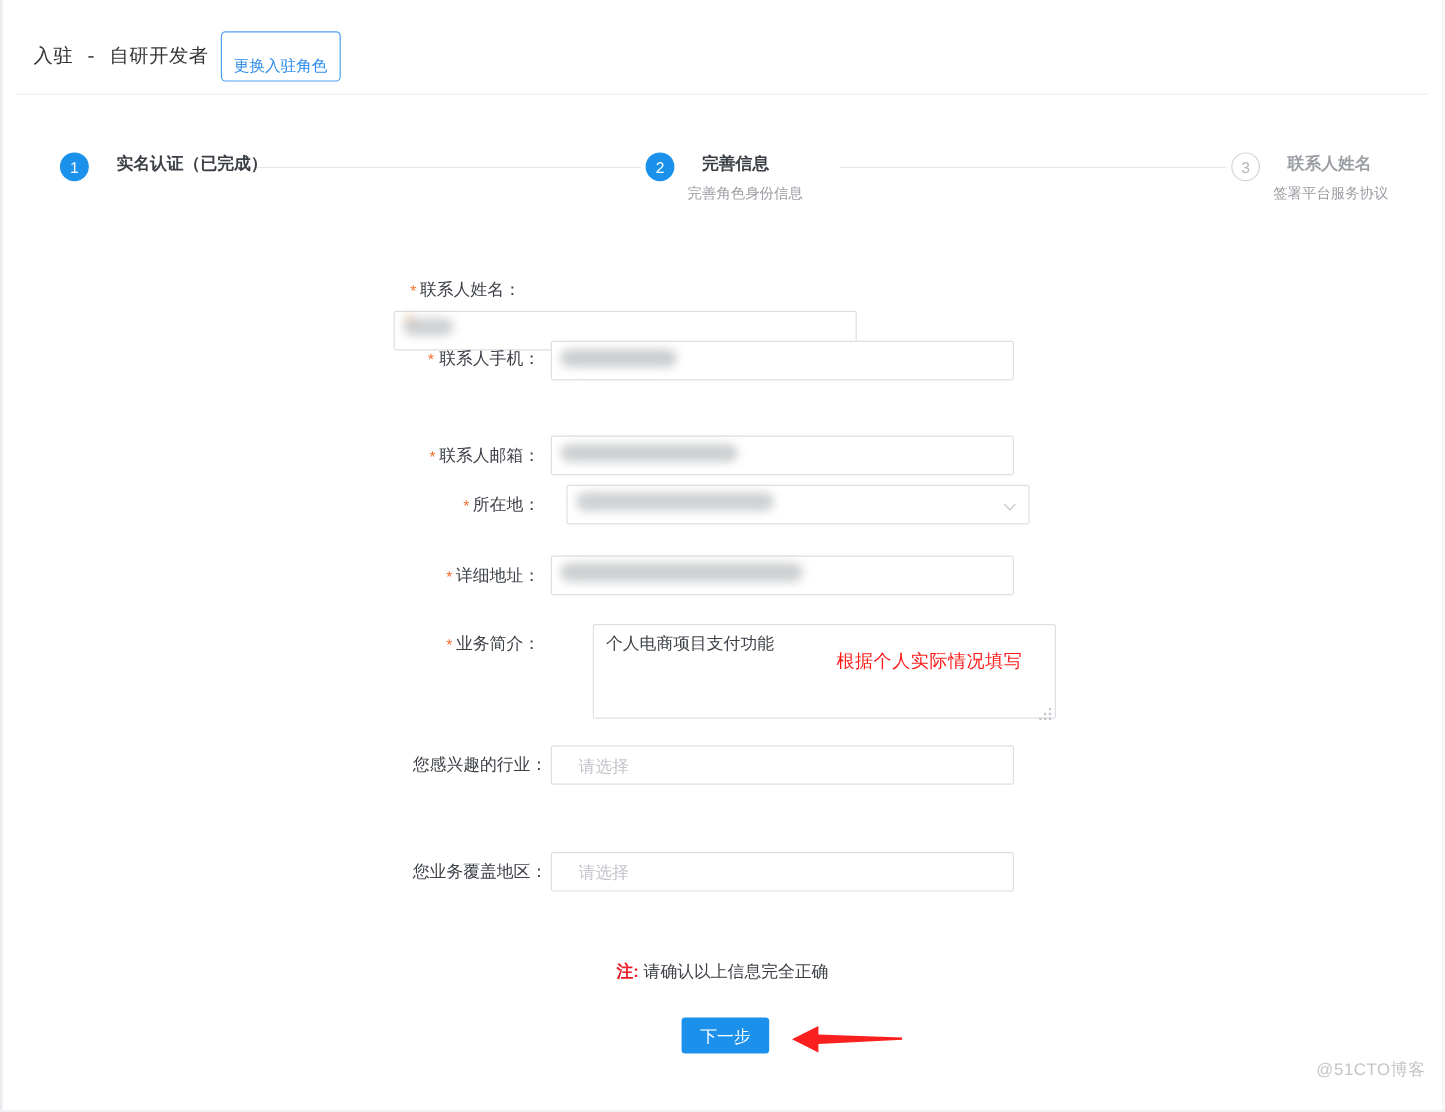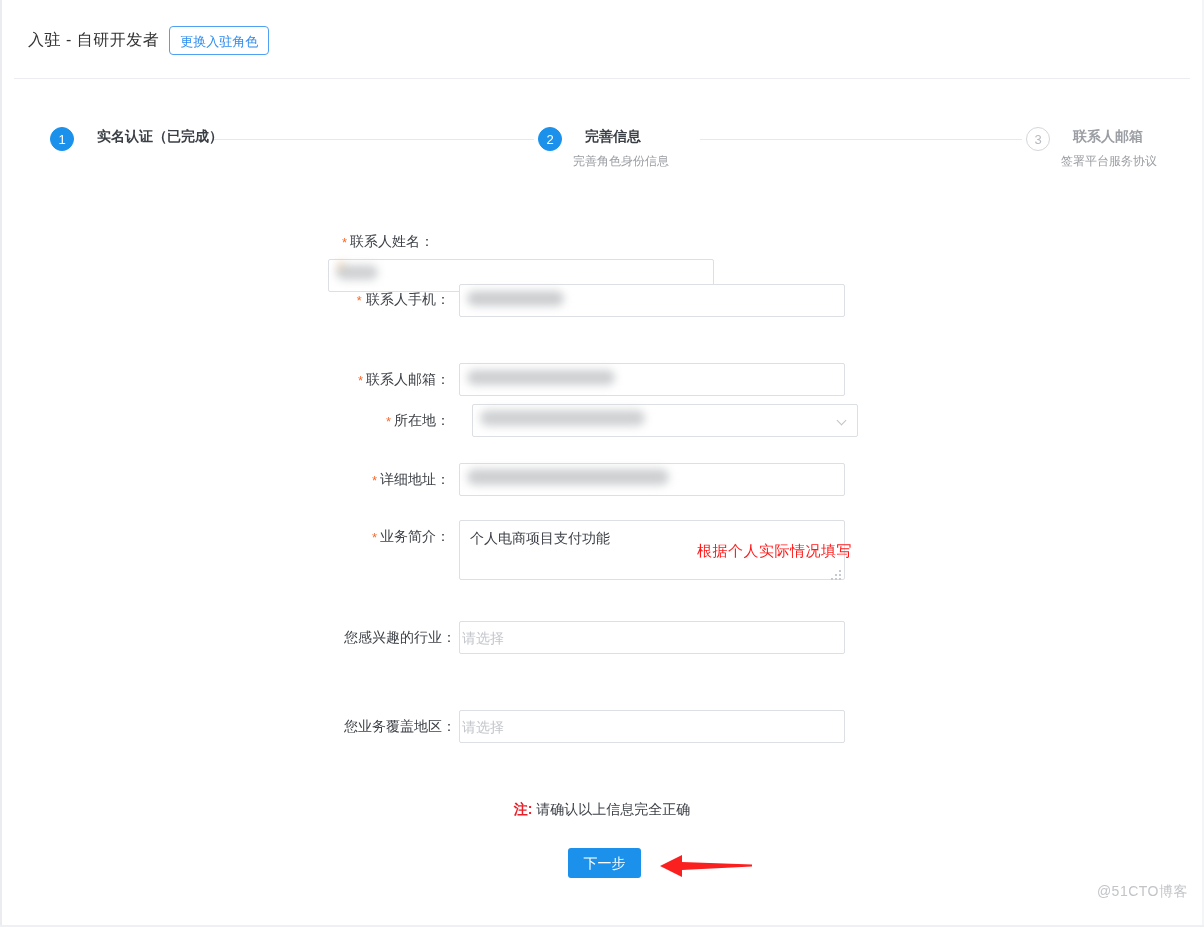--- a/index.html
+++ b/index.html
@@ -43,28 +43,29 @@
     top: 26px;
     display: flex;
     align-items: center;
     gap: 10px;
   }
   .header-title {
     font-size: 16px;
     color: #333333;
     letter-spacing: 0.5px;
     white-space: nowrap;
+    font-family: Liberation Mono, monospace;
   }
   .role-change-btn {
     border: 1px solid #4ea1f3;
     border-radius: 4px;
     color: #2f8ded;
     background: #ffffff;
     font-size: 13px;
-    padding: 8px 10px 6px 10px;
+    padding: 21px 10px 6px 10px;
     line-height: 1;
     cursor: pointer;
     font-family: inherit;
     white-space: nowrap;
   }
   .header-divider {
     position: absolute;
     left: 14px;
     top: 78px;
     width: 1176px;
@@ -171,21 +172,21 @@
 
   .input-box {
     width: 386px;
     height: 33px;
     box-sizing: border-box;
     border: 1px solid #dcdfe3;
     background: #ffffff;
     border-radius: 2px;
     font-size: 14px;
     color: #444;
-    padding: 0 2px;
+    padding: 0 22px;
     font-family: inherit;
     outline: none;
   }
   .input-box::placeholder { color: #c3c6cb; }
 
   .select-box { padding-right: 28px; }
   .chevron {
     position: absolute;
     right: 11px;
     top: 13px;
@@ -198,29 +199,29 @@
     position: absolute;
     left: 0; top: 0;
     width: 6px; height: 6px;
     border-right: 1.4px solid #bfc3c8;
     border-bottom: 1.4px solid #bfc3c8;
     transform: rotate(45deg);
   }
 
   .textarea-box {
     width: 386px;
-    height: 60px;
+    height: 79px;
     box-sizing: border-box;
     border: 1px solid #dcdfe3;
     background: #ffffff;
     border-radius: 2px;
     font-size: 14px;
     color: #3d4147;
     padding: 7px 10px;
-    font-family: Liberation Sans, sans-serif;
+    font-family: Liberation Serif, serif;
     resize: none;
     outline: none;
     line-height: 20px;
     overflow: hidden;
   }
   .resize-grip {
     position: absolute;
     right: 4px;
     bottom: 4px;
     width: 9px;
@@ -347,21 +348,21 @@
     <div class="step-circle active">2</div>
     <div class="step-text">
       <div class="step-title active">完善信息</div>
       <div class="step-sub">完善角色身份信息</div>
     </div>
   </div>
 
   <div class="step step-3">
     <div class="step-circle inactive">3</div>
     <div class="step-text">
-      <div class="step-title inactive">联系人邮箱</div>
+      <div class="step-title inactive">联系人姓名</div>
       <div class="step-sub">签署平台服务协议</div>
     </div>
   </div>
 </div>
 
 <div class="form">
 
   <div class="field" style="left:328px; top:0px;flex-direction:column;">
     <div class="field-label"><span class="req-star">*</span><span>联系人姓名：</span></div>
     <div class="ctrl-wrap">
@@ -397,21 +398,21 @@
   </div>
 
   <div class="field" style="left:344px; top:238px;">
     <div class="field-label"><span class="req-star">*</span><span>详细地址：</span></div>
     <div class="ctrl-wrap">
       <input class="input-box" type="text" value="" style="">
       <div class="blur" style="left:8px; top:6px; width:202px; height:16px; background:#cdcfd1;"></div>
     </div>
   </div>
 
-  <div class="field" style="left:344px; top:295px;">
+  <div class="field" style="left:344px; top:295px;gap:35px;">
     <div class="field-label"><span class="req-star">*</span><span>业务简介：</span></div>
     <div class="ctrl-wrap">
       <textarea class="textarea-box" style="">个人电商项目支付功能</textarea>
       <div class="resize-grip">
         <i class="rg1"></i>
           <i class="rg2"></i>
           <i class="rg3"></i>
           <i class="rg4"></i>
           <i class="rg5"></i>
           <i class="rg6"></i>

